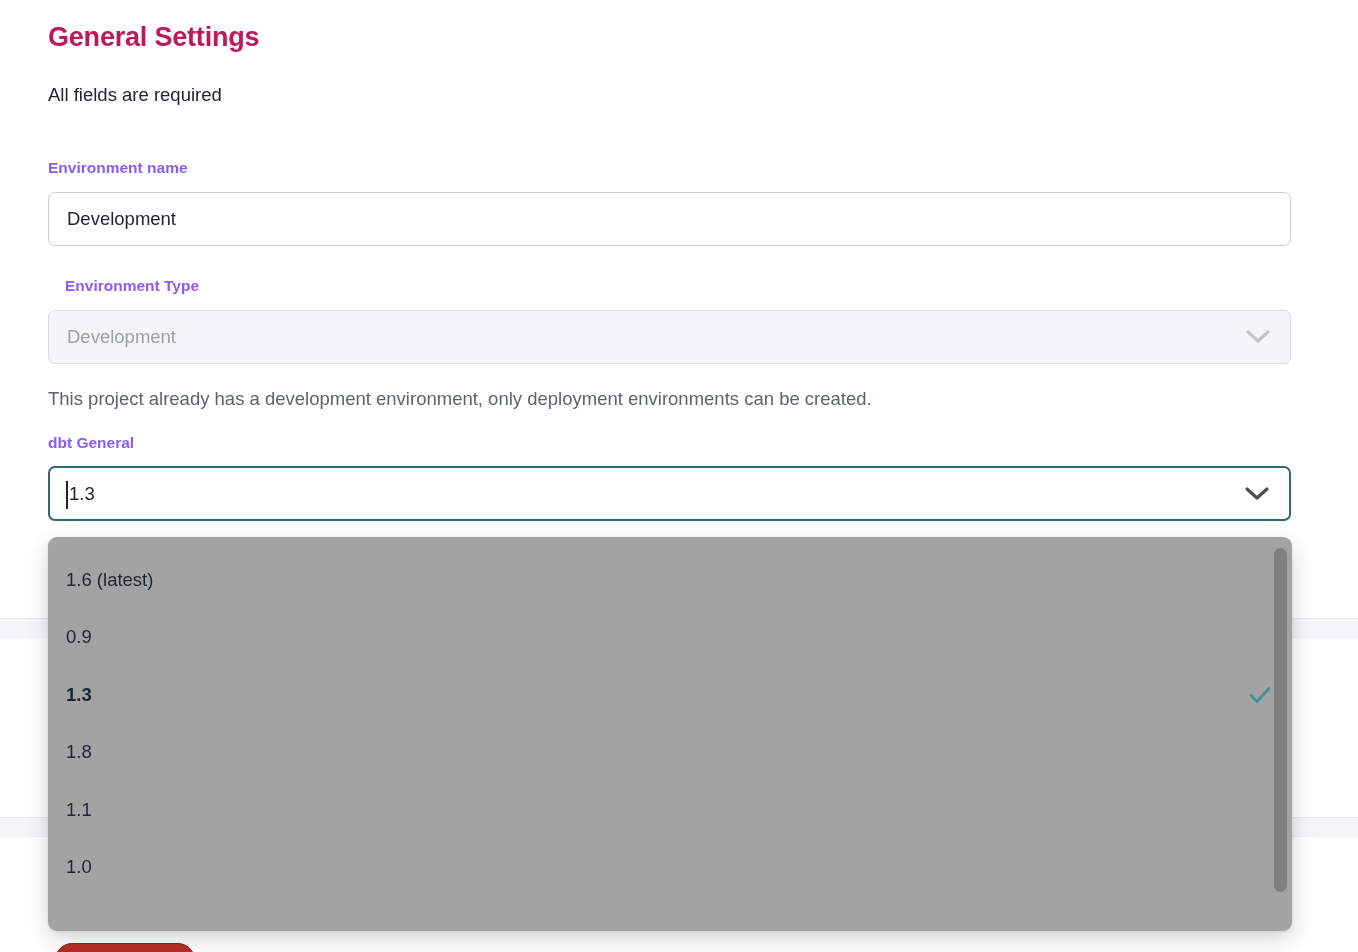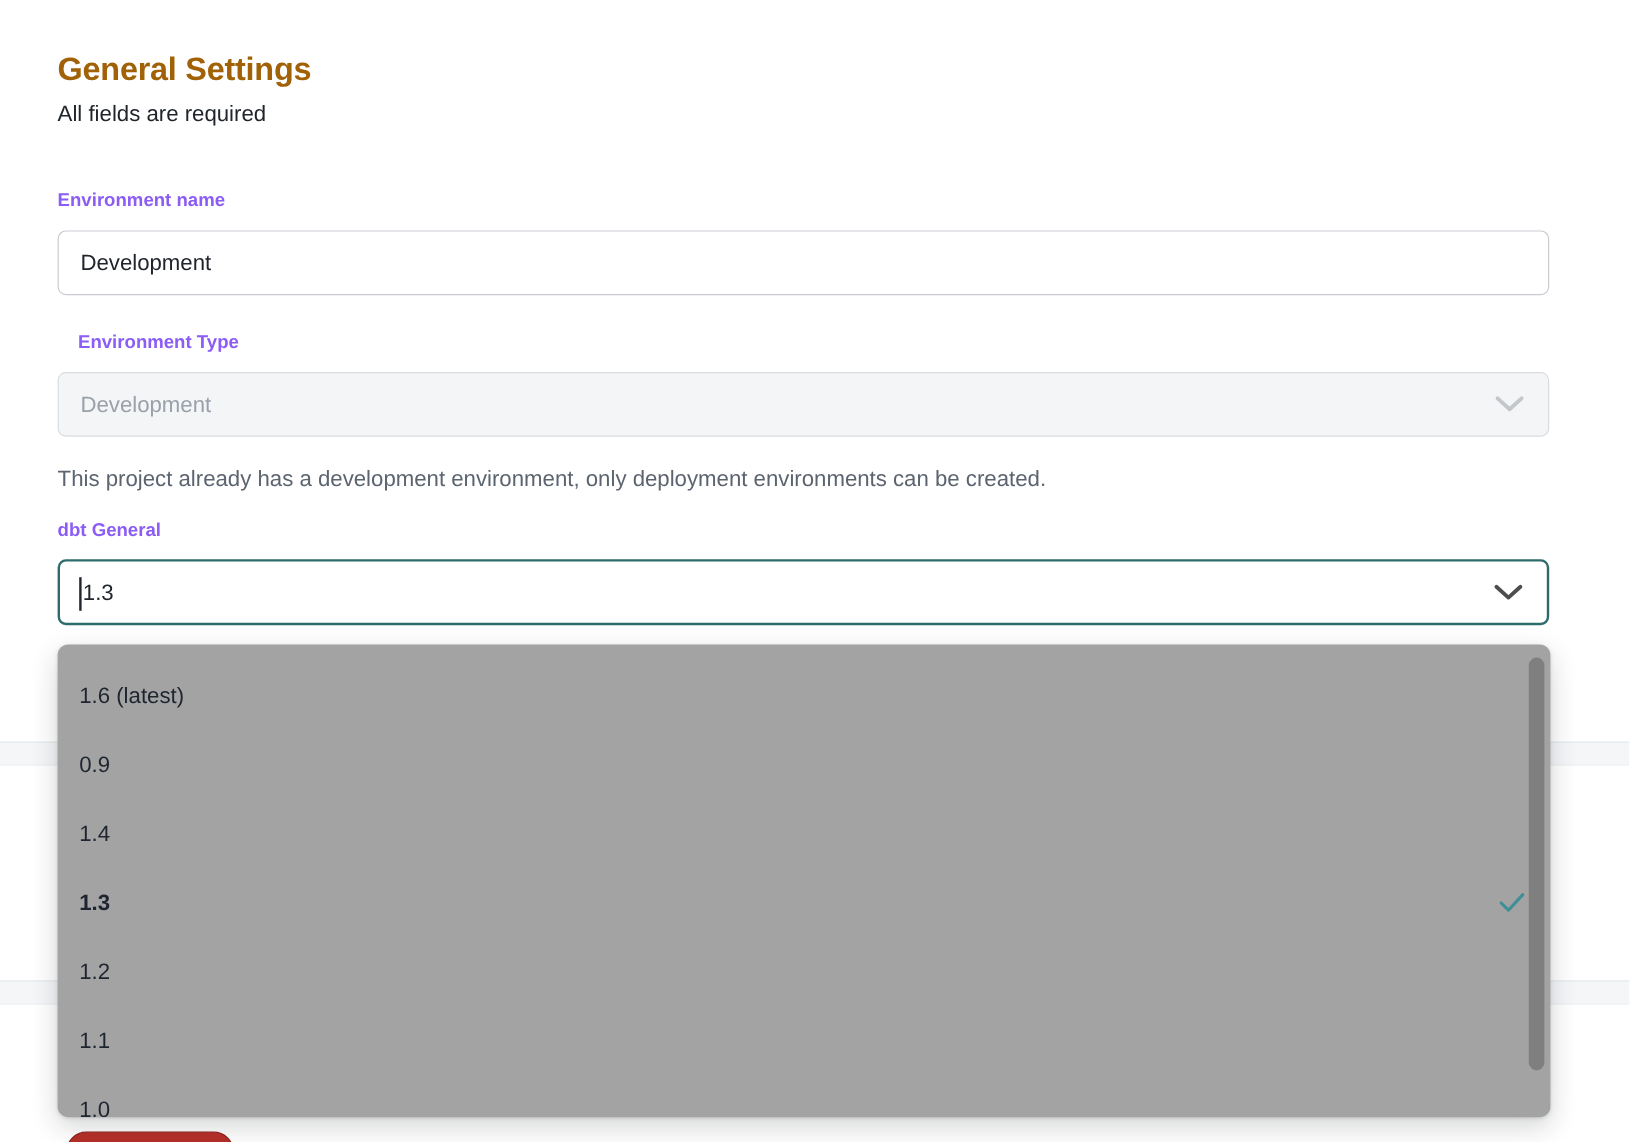--- a/index.html
+++ b/index.html
@@ -24,24 +24,24 @@
     background: #f4f6f8;
     border-top: 1px solid #e7e9ec;
     border-bottom: 1px solid #eef0f2;
     box-sizing: border-box;
   }
   .bg-band.band-1 { top: 618px; }
   .bg-band.band-2 { top: 817px; }
 
   .page-title {
     position: absolute;
-    left: 48px; top: 43px;
+    left: 48px; top: 22px;
     font-size: 27px;
     font-weight: 700;
-    color: #a16207;
+    color: #be185d;
     letter-spacing: -0.2px;
   }
   .required-note {
     position: absolute;
     left: 48px; top: 84px;
     font-size: 18.5px;
     color: #20252c;
   }
 
   .field-label {
@@ -209,34 +209,30 @@
   <div class="dropdown-panel">
     <div id="options-list">
         <div class="dropdown-option">
     <span class="option-label">1.6 (latest)</span>
 
   </div>
         <div class="dropdown-option">
     <span class="option-label">0.9</span>
 
   </div>
-        <div class="dropdown-option">
-    <span class="option-label">1.4</span>
-
-  </div>
         <div class="dropdown-option selected">
     <span class="option-label">1.3</span>
     <span class="check-icon">
       <svg width="22" height="18" viewBox="0 0 22 18">
         <polyline points="2,9.5 8,15.5 20,2.5" fill="none" stroke="#3f8f97" stroke-width="2.6" stroke-linecap="round" stroke-linejoin="round"></polyline>
       </svg>
     </span>
   </div>
         <div class="dropdown-option">
-    <span class="option-label">1.2</span>
+    <span class="option-label">1.8</span>
 
   </div>
         <div class="dropdown-option">
     <span class="option-label">1.1</span>
 
   </div>
         <div class="dropdown-option">
     <span class="option-label">1.0</span>
 
   </div>

